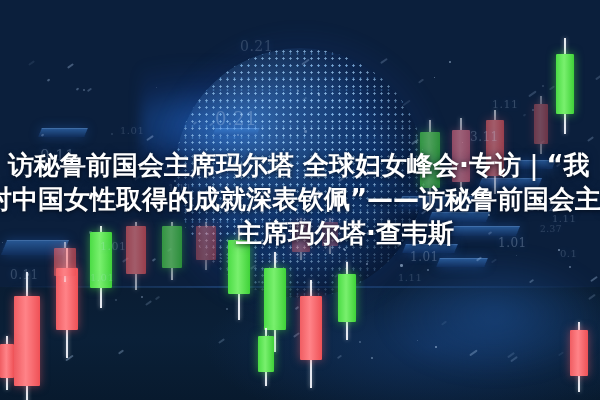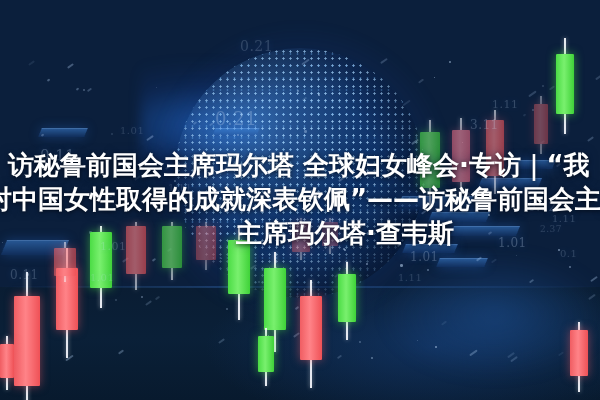--- a/index.html
+++ b/index.html
@@ -369,21 +369,21 @@
       </div>
       <div class="candle down" style="left: 0px; top: 0px; width: 14px; height: 400px;">
         <div class="wick" style="top: 336px; height: 54px;"></div>
         <div class="body" style="top: 344px; height: 34px;"></div>
       </div>
     </div>
   <div id="numbers-layer">
       <div class="num" style="left: 40px; top: 146px; font-size: 15px; opacity: 0.55;">0.11</div>
       <div class="num" style="left: 215px; top: 108px; font-size: 18px; opacity: 0.5;">0.21</div>
       <div class="num" style="left: 240px; top: 38px; font-size: 14px; opacity: 0.35;">0.21</div>
-      <div class="num" style="left: 470px; top: 118px; font-size: 12px; opacity: 0.45;">3.11</div>
+      <div class="num" style="left: 470px; top: 130px; font-size: 12px; opacity: 0.45;">3.11</div>
       <div class="num" style="left: 492px; top: 98px; font-size: 11px; opacity: 0.4;">1.11</div>
       <div class="num" style="left: 452px; top: 190px; font-size: 11px; opacity: 0.5;">1.01</div>
       <div class="num" style="left: 528px; top: 200px; font-size: 12px; opacity: 0.45;">0.12</div>
       <div class="num" style="left: 552px; top: 213px; font-size: 10px; opacity: 0.4;">1.11</div>
       <div class="num" style="left: 498px; top: 236px; font-size: 12px; opacity: 0.5;">1.01</div>
       <div class="num" style="left: 100px; top: 240px; font-size: 11px; opacity: 0.4;">1.01</div>
       <div class="num" style="left: 10px; top: 268px; font-size: 12px; opacity: 0.4;">0.11</div>
       <div class="num" style="left: 90px; top: 272px; font-size: 10px; opacity: 0.35;">1.01</div>
       <div class="num" style="left: 410px; top: 250px; font-size: 12px; opacity: 0.48;">1.01</div>
       <div class="num" style="left: 560px; top: 248px; font-size: 10px; opacity: 0.35;">0.1</div>

